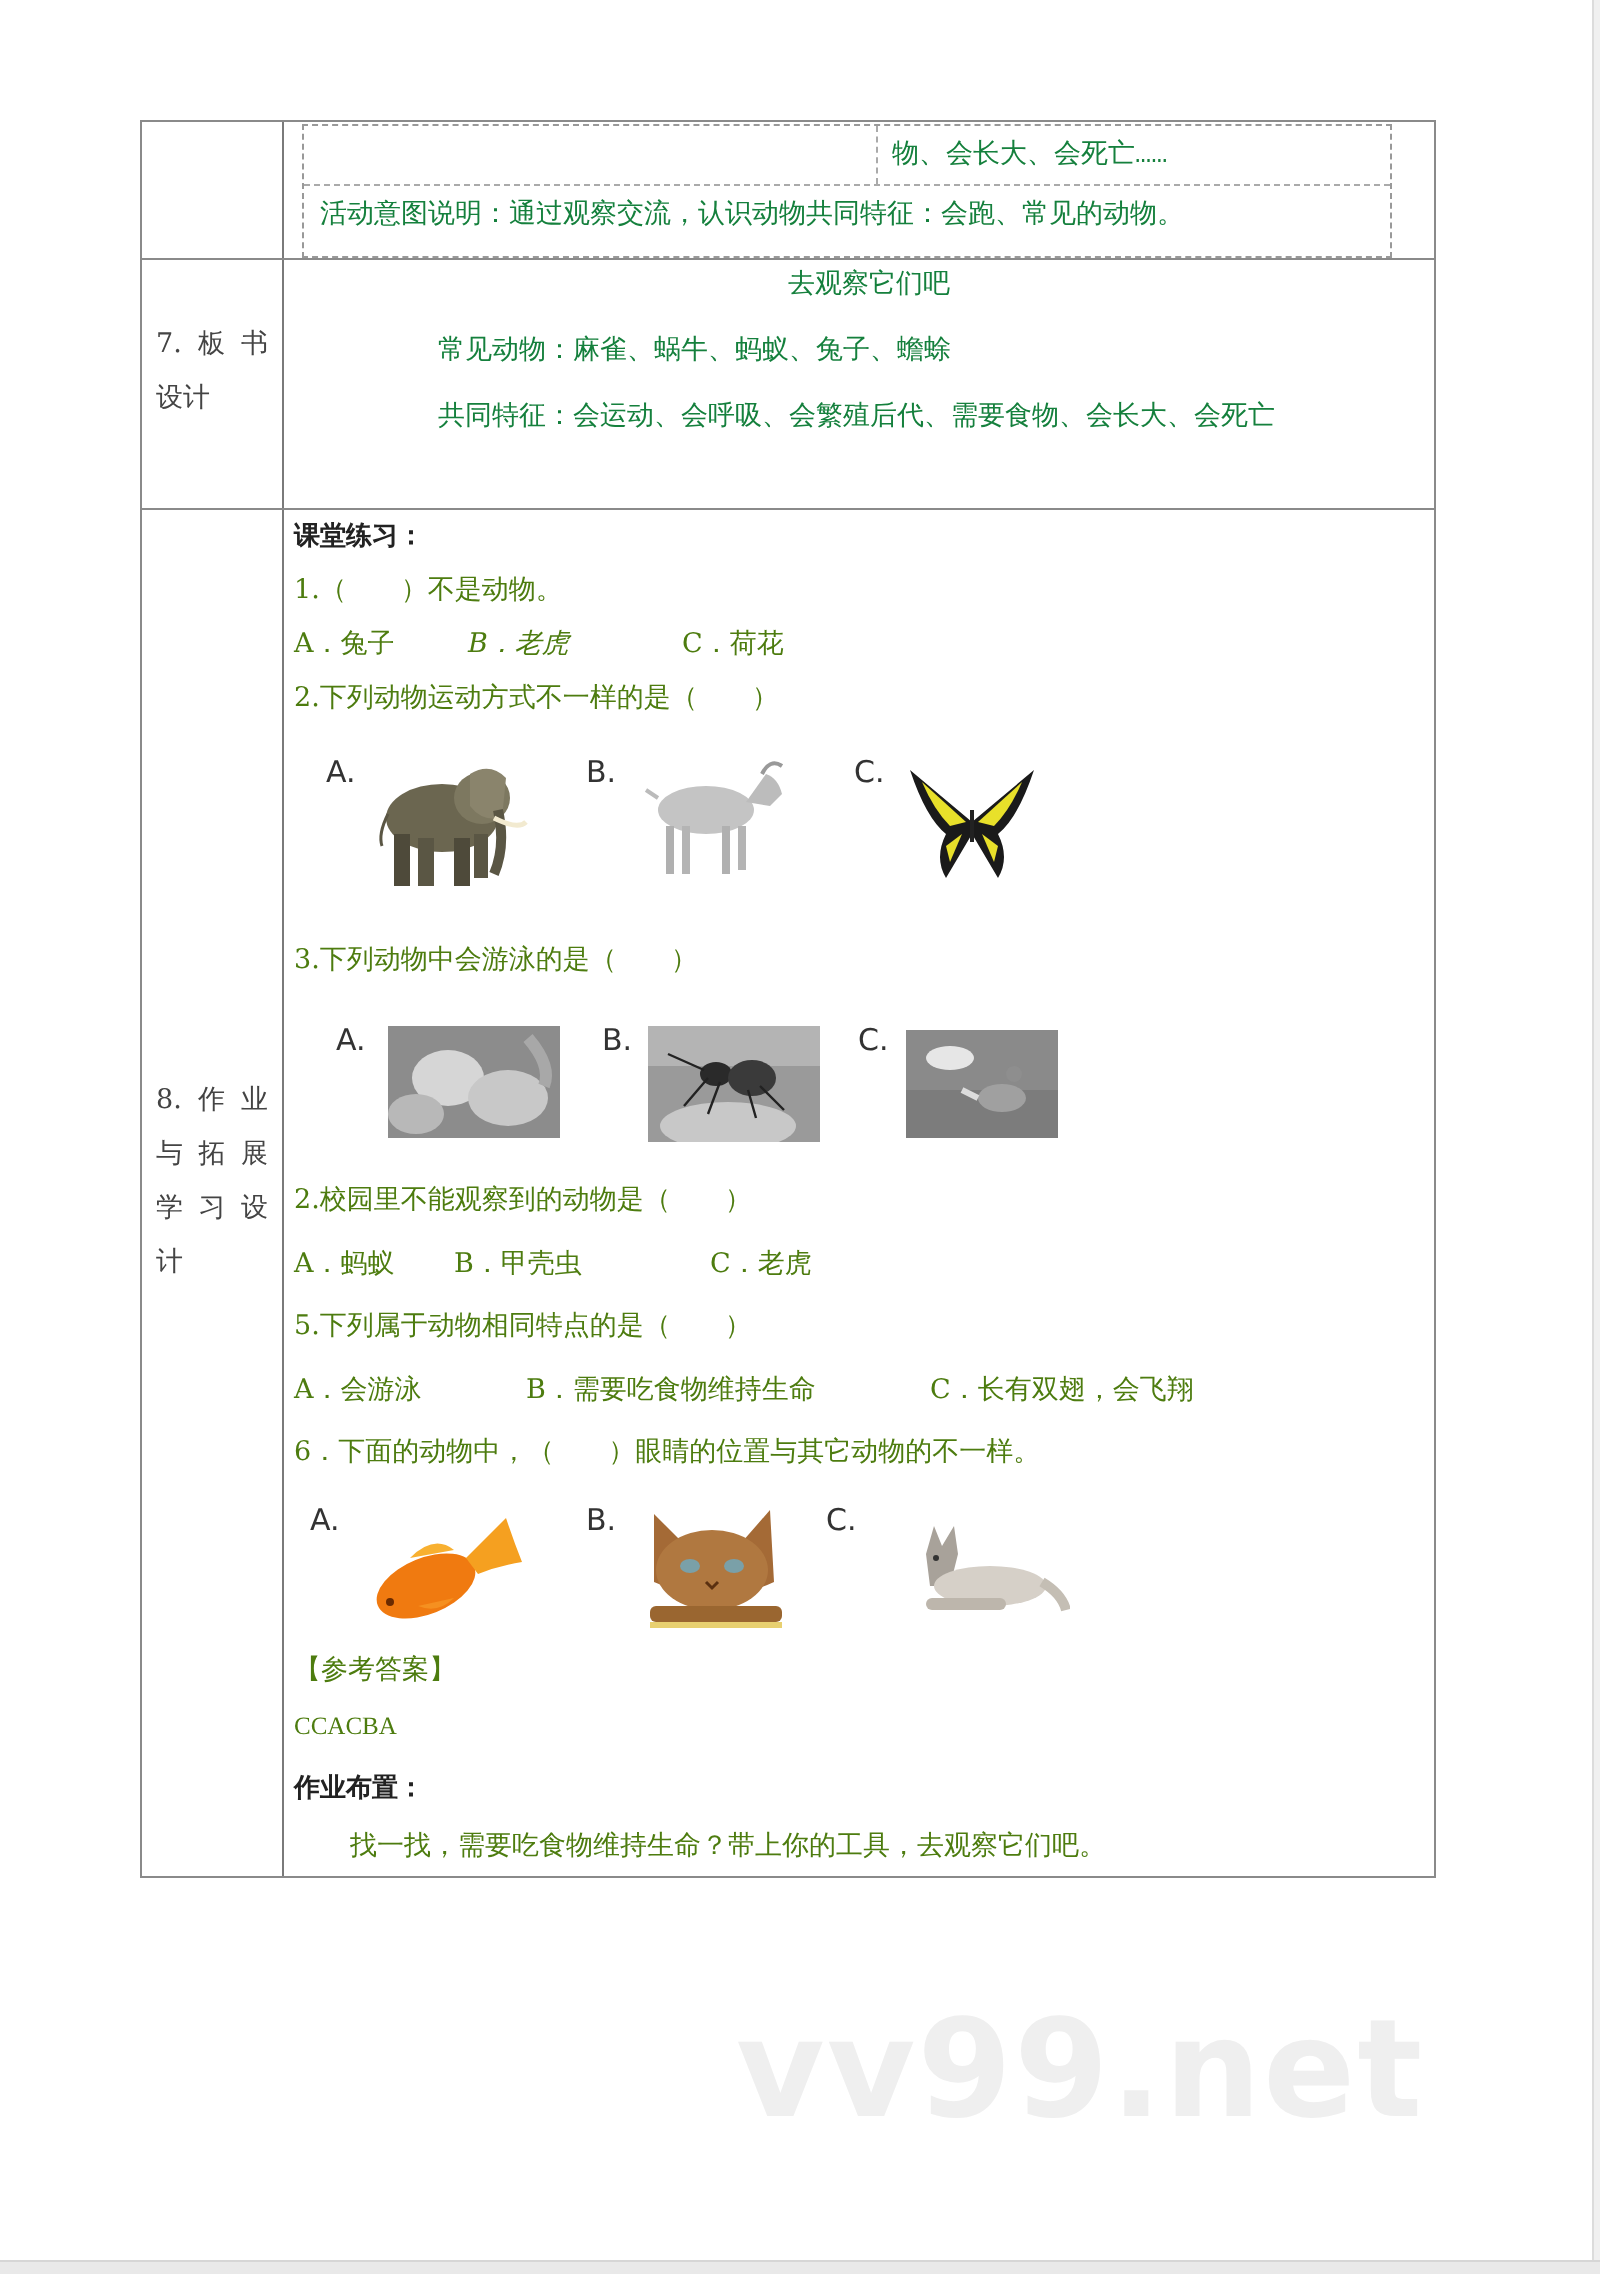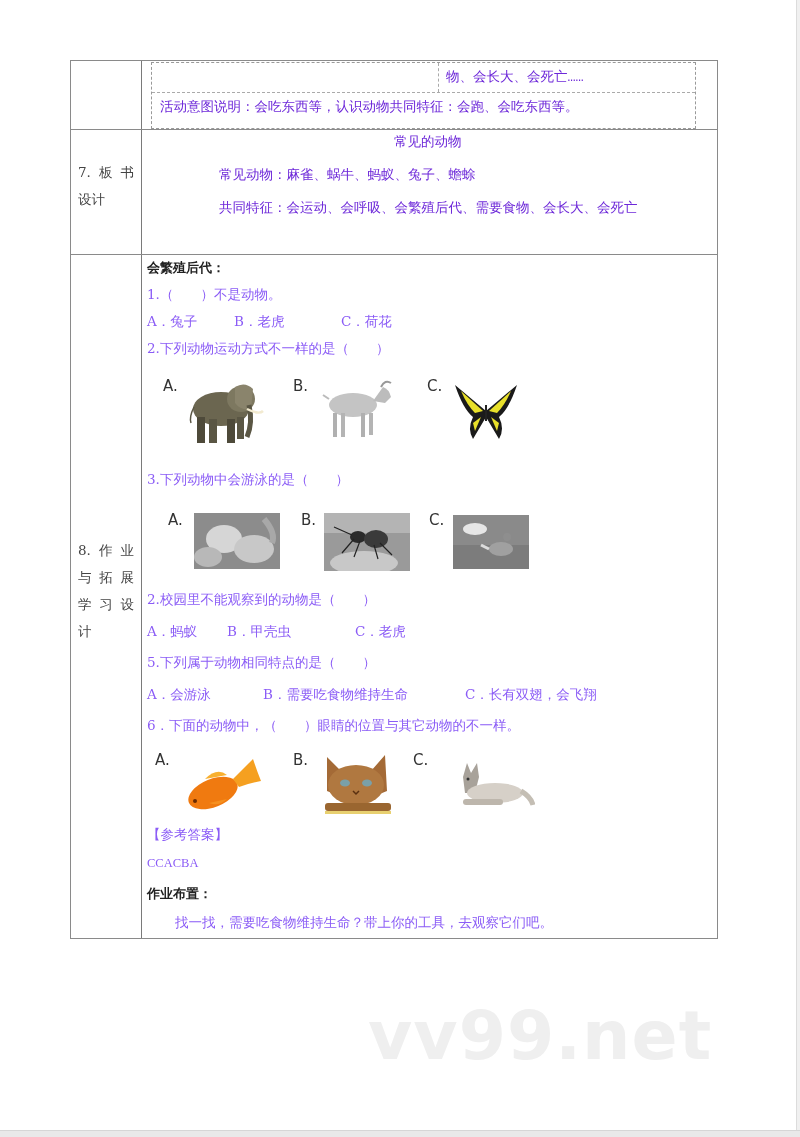--- a/index.html
+++ b/index.html
@@ -16,33 +16,33 @@
   .page-right-edge {
     position: absolute; right: 0; top: 0; width: 3px; height: 1130px;
     background: #f0f0f0; border-left: 1px solid #dcdcdc;
   }
 
   .tbl { position: absolute; left: 70px; top: 60px; width: 648px; height: 879px;
     border: 1.5px solid #8a8a8a; box-sizing: border-box; }
   .hline { position: absolute; left: 0; right: 0; height: 0; border-top: 1.5px solid #8a8a8a; }
   .vline { position: absolute; top: 0; bottom: 0; left: 70px; width: 0; border-left: 1.5px solid #7a7a7a; }
 
-  .cell-text { position: absolute; font-size: 13.5px; color: #6d28d9; white-space: nowrap; font-family: Liberation Mono, monospace; }
+  .cell-text { position: absolute; font-size: 13.5px; color: #15803d; white-space: nowrap; font-family: Liberation Mono, monospace; }
 
   
   .dash-box { position: absolute; left: 80px; top: 1px; width: 545px; height: 67px;
     border: 1.5px dashed #999; border-top-style: dashed; box-sizing: border-box; }
   .dash-hline { position: absolute; left: 0; right: 0; top: 29px; border-top: 1px dashed #aaa; }
   .dash-vline { position: absolute; top: 0; height: 29px; left: 286px; border-left: 1px dashed #aaa; }
 
   .label-col { position: absolute; left: 0; width: 70px; font-size: 13.5px; color: #444;
     line-height: 27px; padding-left: 7px; box-sizing: border-box; letter-spacing: 0; }
   .label-col .ln { display: flex; justify-content: space-between; width: 56px; }
 
-  .q { position: absolute; left: 76px; font-size: 13.5px; color: #8b5cf6; white-space: nowrap; }
+  .q { position: absolute; left: 76px; font-size: 13.5px; color: #4d7c0f; white-space: nowrap; }
   .bold { font-weight: bold; color: #222; font-family: "DejaVu Sans", "Liberation Sans", sans-serif; font-size: 13px; }
   .opt-letter { position: absolute; font-family: "DejaVu Sans", "Liberation Sans", sans-serif;
     font-size: 15px; color: #333; }
   .pic { position: absolute; }
 
   .watermark { position: absolute; left: 368px; top: 996px; font-family: "DejaVu Sans", "Liberation Sans", sans-serif;
     font-weight: bold; font-size: 68px; color: #efefef; letter-spacing: 1px; }
 </style>
 </head>
 <body>
@@ -54,32 +54,32 @@
 
   <div class="vline"></div>
 
   <div class="hline" style="top:68px"></div>
   <div class="hline" style="top:193px"></div>
 
   <div class="dash-box">
     <div class="dash-hline"></div>
     <div class="dash-vline"></div>
     <div class="cell-text" style="left:294px; top:5px;">物、会长大、会死亡……</div>
-    <div class="cell-text" style="left:8px; top:35px;">活动意图说明：会吃东西等，认识动物共同特征：会跑、会吃东西等。</div>
+    <div class="cell-text" style="left:8px; top:35px;">活动意图说明：通过观察交流，认识动物共同特征：会跑、常见的动物。</div>
   </div>
 
   <div class="label-col" style="top:98px;">
     <div class="ln">
         <span>7.</span>
         <span>板</span>
         <span>书</span>
       </div>
     <div><span>设计</span></div>
   </div>
-  <div class="cell-text" style="left:323px; top:72px;">常见的动物</div>
+  <div class="cell-text" style="left:323px; top:72px;">去观察它们吧</div>
   <div class="cell-text" style="left:148px; top:105px;">常见动物：麻雀、蜗牛、蚂蚁、兔子、蟾蜍</div>
   <div class="cell-text" style="left:148px; top:138px;">共同特征：会运动、会呼吸、会繁殖后代、需要食物、会长大、会死亡</div>
 
   <div class="label-col" style="top:476px;">
     <div class="ln">
         <span>8.</span>
         <span>作</span>
         <span>业</span>
       </div>
     <div class="ln">
@@ -88,25 +88,25 @@
         <span>展</span>
       </div>
     <div class="ln">
         <span>学</span>
         <span>习</span>
         <span>设</span>
       </div>
     <div><span>计</span></div>
   </div>
 
-  <div class="q bold" style="top:198px;">会繁殖后代：</div>
+  <div class="q bold" style="top:198px;">课堂练习：</div>
 
   <div class="q" style="top:225px;">1.（　　）不是动物。</div>
   <div class="q" style="top:252px; left:76px;">A．兔子</div>
-  <div class="q" style="top:252px; left:163px;">B．老虎</div>
+  <div class="q" style="top:252px; left:163px;font-style:italic;">B．老虎</div>
   <div class="q" style="top:252px; left:270px;">C．荷花</div>
 
   <div class="q" style="top:279px;text-align:center;">2.下列动物运动方式不一样的是（　　）</div>
   <div class="opt-letter" style="left:92px; top:316px;">A.</div>
   <svg class="pic" style="left:112px; top:318px;" width="84" height="68" viewBox="0 0 84 68">
     <ellipse cx="38" cy="30" rx="28" ry="17" fill="#6b6650"></ellipse>
     <ellipse cx="58" cy="20" rx="14" ry="13" fill="#7d7860"></ellipse>
     <path d="M52 8 Q62 2 70 10 L68 30 Q58 32 52 24 Z" fill="#8a846c"></path>
     <path d="M66 26 Q70 44 64 58" stroke="#5a5644" stroke-width="5" fill="none"></path>
     <path d="M64 30 Q76 36 80 32" stroke="#f2ead0" stroke-width="2.5" fill="none"></path>

